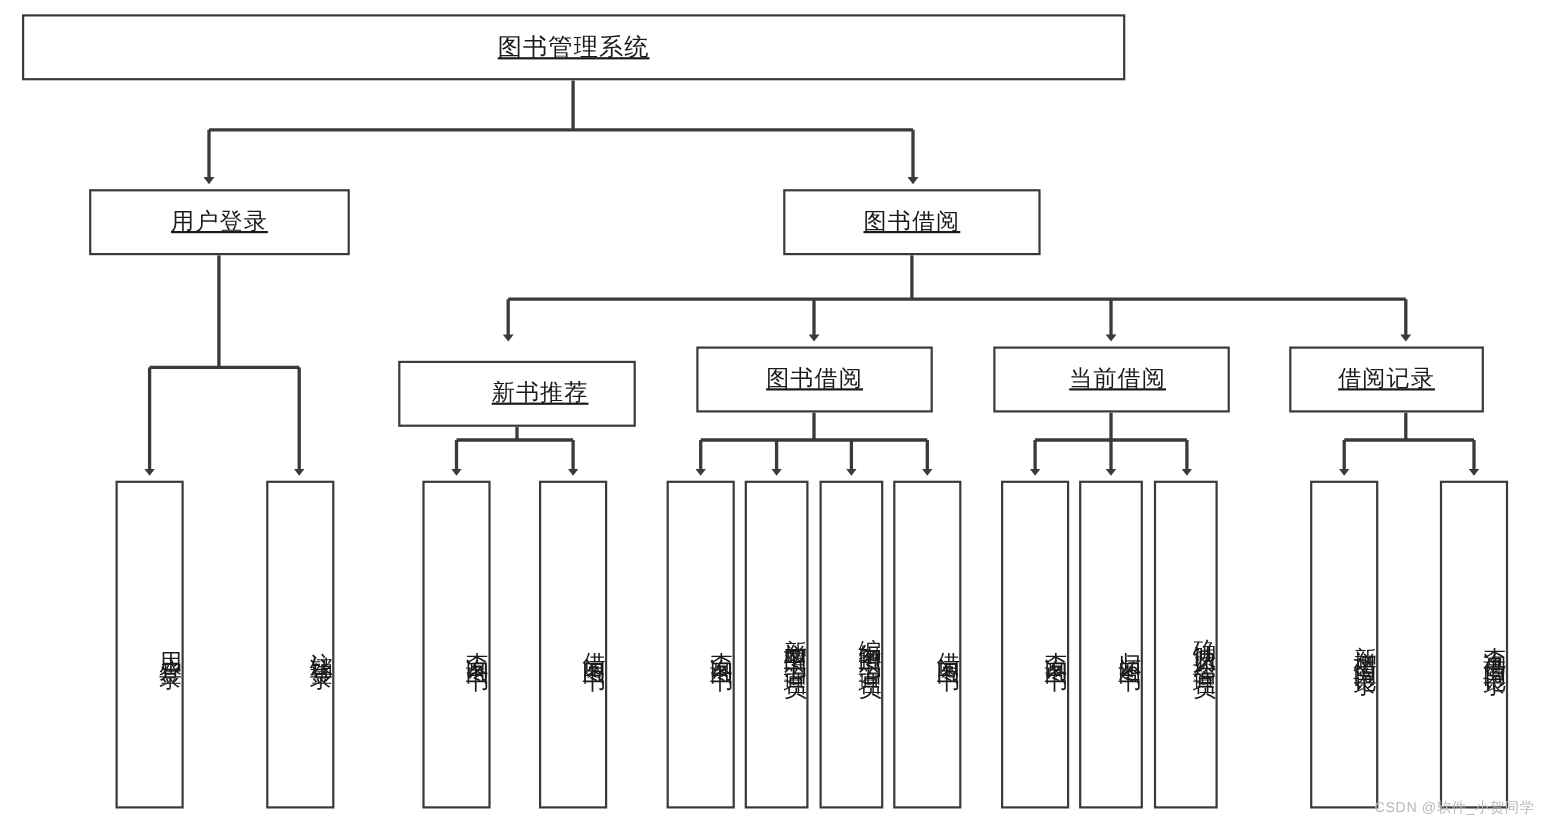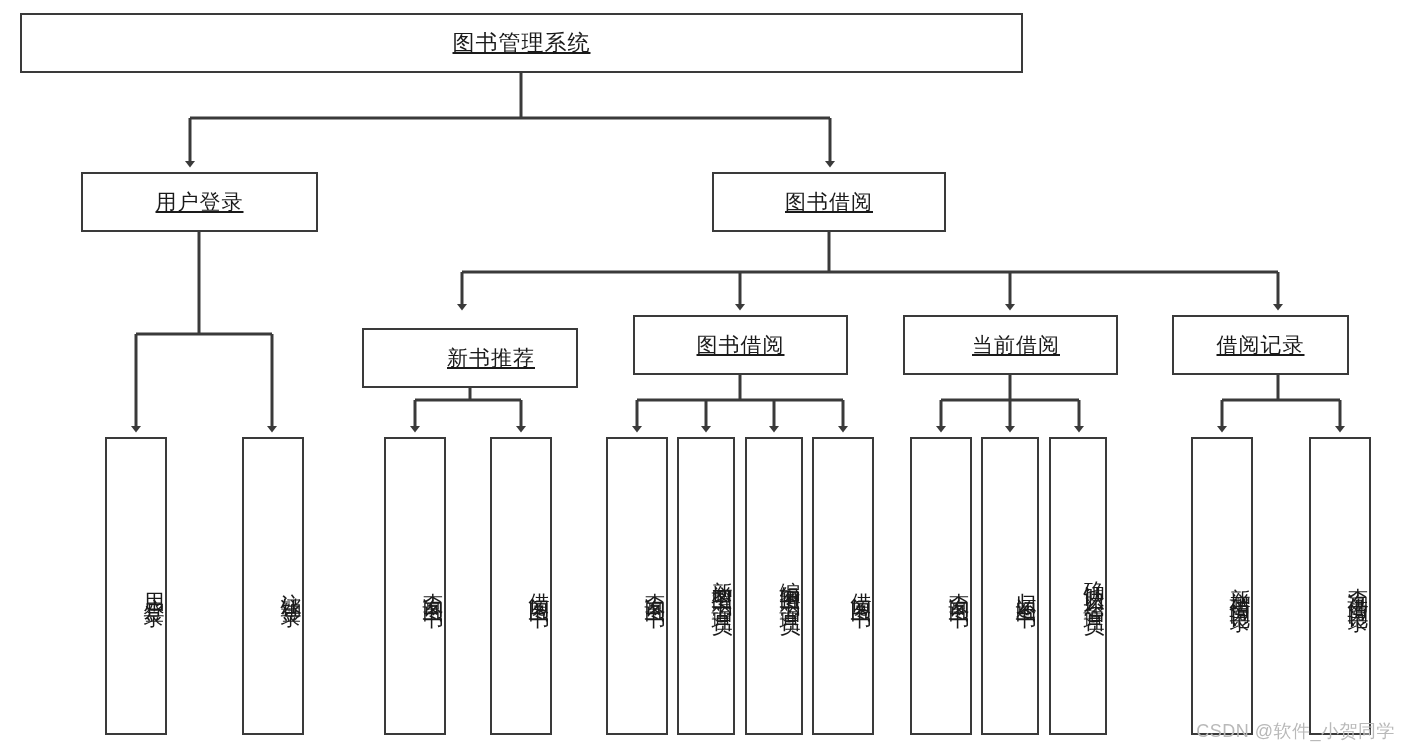--- a/index.html
+++ b/index.html
@@ -59,21 +59,21 @@
     display: block;
     max-height: 100%;
   }
   .node.root {
     font-size: 22px;
   }
   .watermark {
     position: absolute;
     right: 10px;
     bottom: 4px;
-    font-size: 18px;
+    font-size: 13px;
     color: #b9b9b9;
     letter-spacing: 0.5px;
     z-index: 3;
     white-space: nowrap;
   }
 </style>
 </head>
 <body>
 
 <div id="canvas">

